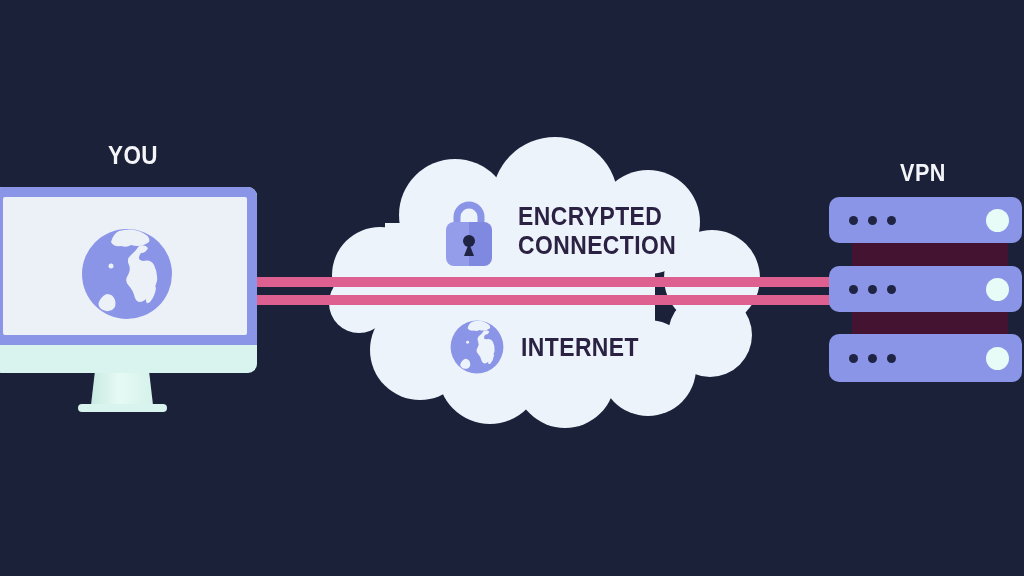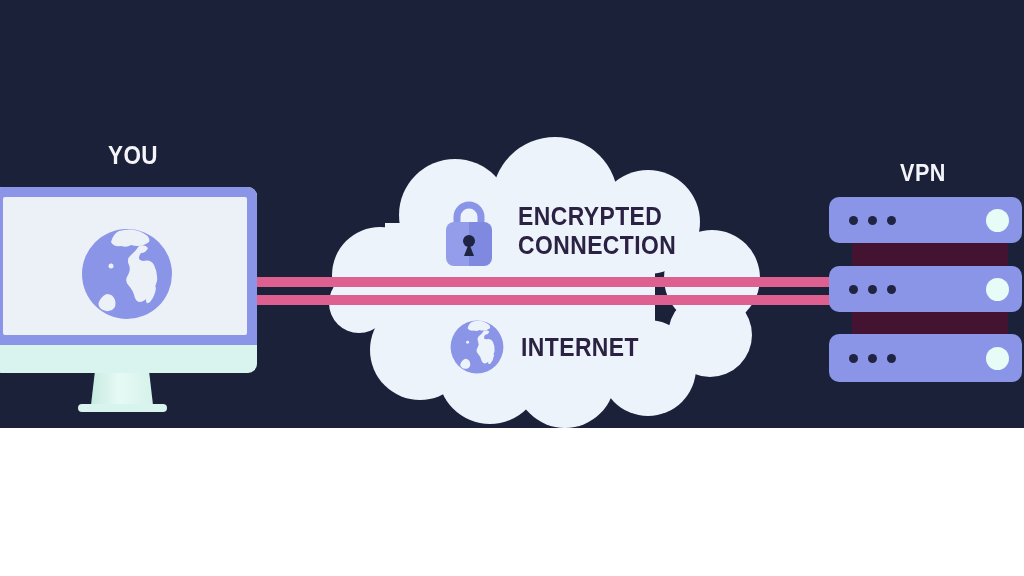--- a/index.html
+++ b/index.html
@@ -1,18 +1,18 @@
 <!DOCTYPE html>
 <html style="--background: #1b2139; --periwinkle: #8b95e8; --screen-white: #ecf1f8; --mint: #d9f4ee; --pink: #dd6090; --cloud-white: #edf3fb; --dark-text: #2b2142; --maroon: #441331; --label-white: #f4f5f9; --navy-detail: #1f2442; --indicator: #e7fcf6; --lock-light: #949de9; --lock-dark: #8089e0;"><head>
 <meta charset="utf-8">
 <style>
   html,body{margin:0;padding:0;}
   .stage{
     position:relative;
-    width:1024px;height:428px;
+    width:1024px;height:576px;
     overflow:hidden;
     background:var(--background,#1b2139);
     font-family:"Liberation Sans", sans-serif;
   }
   .abs{position:absolute;}
 
   
   .side-label{
     color:var(--label-white,#f4f5f9);
     font-weight:bold;

